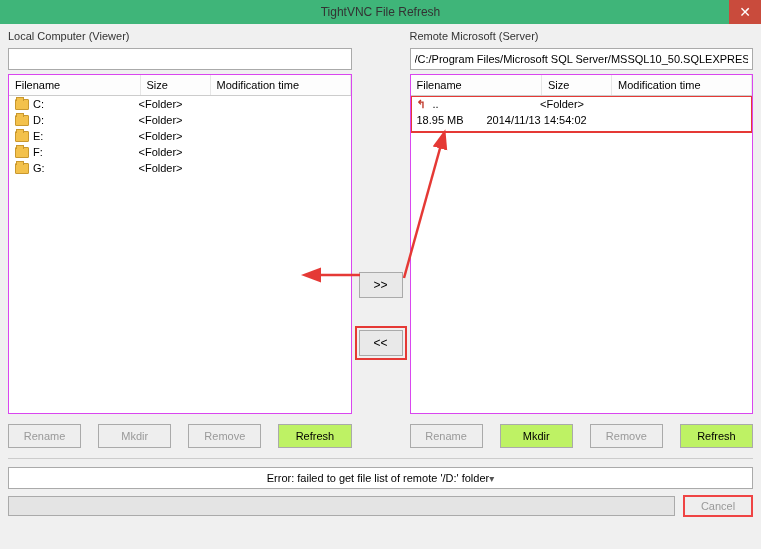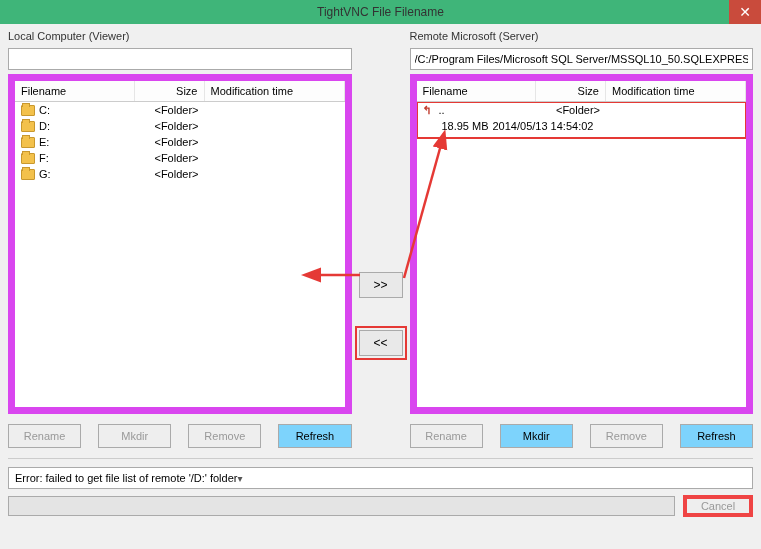--- a/index.html
+++ b/index.html
@@ -52,38 +52,38 @@
   height: 22px;
   border: 1px solid #aaa;
   background: #fff;
   padding: 2px 4px;
   font-size: 11px;
   width: 100%;
   overflow: hidden;
   white-space: nowrap;
 }
 .file-list {
-  border: 7px solid #d946ef;
+  border: 1px solid #d946ef;
   background: #fff;
   height: 340px;
   display: flex;
   flex-direction: column;
 }
 .file-list-header {
   display: flex;
   border-bottom: 1px solid #ccc;
   background: #fdfdfd;
   font-size: 11px;
 }
 .file-list-header > div {
   padding: 4px 6px;
   border-right: 1px solid #e6e6e6;
 }
 .col-name { flex: 1; }
-.col-size { width: 70px; text-align: right; }
+.col-size { width: 70px; }
 .col-mtime { width: 140px; }
 .file-list-body {
   flex: 1;
   overflow: auto;
   position: relative;
 }
 .file-row {
   display: flex;
   align-items: center;
   font-size: 11px;
@@ -143,79 +143,79 @@
 }
 .button-row {
   display: flex;
   gap: 17px;
   margin-top: 6px;
 }
 .btn {
   flex: 1;
   height: 24px;
   border: 1px solid #aaa;
-  background: #7dd3fc;
+  background: #bef264;
   cursor: pointer;
   font-size: 11px;
 }
 .btn.disabled {
   color: #999;
   background: #eee;
 }
 .bottom-area {
   margin-top: 10px;
   border-top: 1px solid #ccc;
   padding-top: 8px;
 }
 .error-box {
   border: 1px solid #aaa;
   background: #fff;
   padding: 3px 6px;
   font-size: 11px;
   display: flex;
   align-items: center;
-  justify-content: flex-start;
+  justify-content: center;
   height: 22px;
 }
 .dropdown-caret { color:#555; font-size:10px; }
 .progress-row {
   display: flex;
   gap: 8px;
   margin-top: 6px;
   align-items: center;
 }
 .progress-bar {
   flex: 1;
   height: 20px;
   border: 1px solid #aaa;
   background: #e4e4e4;
 }
 .cancel-btn {
   width: 70px;
   height: 22px;
-  border: 4px solid #ef4444;
+  border: 2px solid #ef4444;
   background: #eee;
   font-size: 11px;
   color:#999;
 }
 .remote-highlight {
   position:absolute;
   border:2px solid #e53935;
   pointer-events:none;
 }
 .arrow-annot {
   position: absolute;
   pointer-events: none;
 }
 </style>
 </head>
 <body>
 
 <div class="titlebar">
-  <span class="title">TightVNC File Filename</span>
+  <span class="title">TightVNC File Refresh</span>
   <div class="close-btn">
     <span>✕</span>
   </div>
 </div>
 
 <div class="content">
   <div class="panels">
 
     <div class="panel">
       <div class="panel-label">Local Computer (Viewer)</div>
@@ -296,21 +296,21 @@
           <div class="file-row">
             <div class="col-name">
                 <span class="up-icon">↰</span>
                 <span>..</span>
               </div>
             <div class="col-size">&lt;Folder&gt;</div>
             <div class="col-mtime"></div>
           </div>
           <div class="file-row">
             <div class="col-size">18.95 MB</div>
-            <div class="col-mtime">2014/05/13 14:54:02</div>
+            <div class="col-mtime">2014/11/13 14:54:02</div>
           </div>
         </div>
       </div>
       <div class="button-row">
         <button class="btn disabled">Rename</button>
         <button class="btn">Mkdir</button>
         <button class="btn disabled">Remove</button>
         <button class="btn">Refresh</button>
       </div>
     </div>

